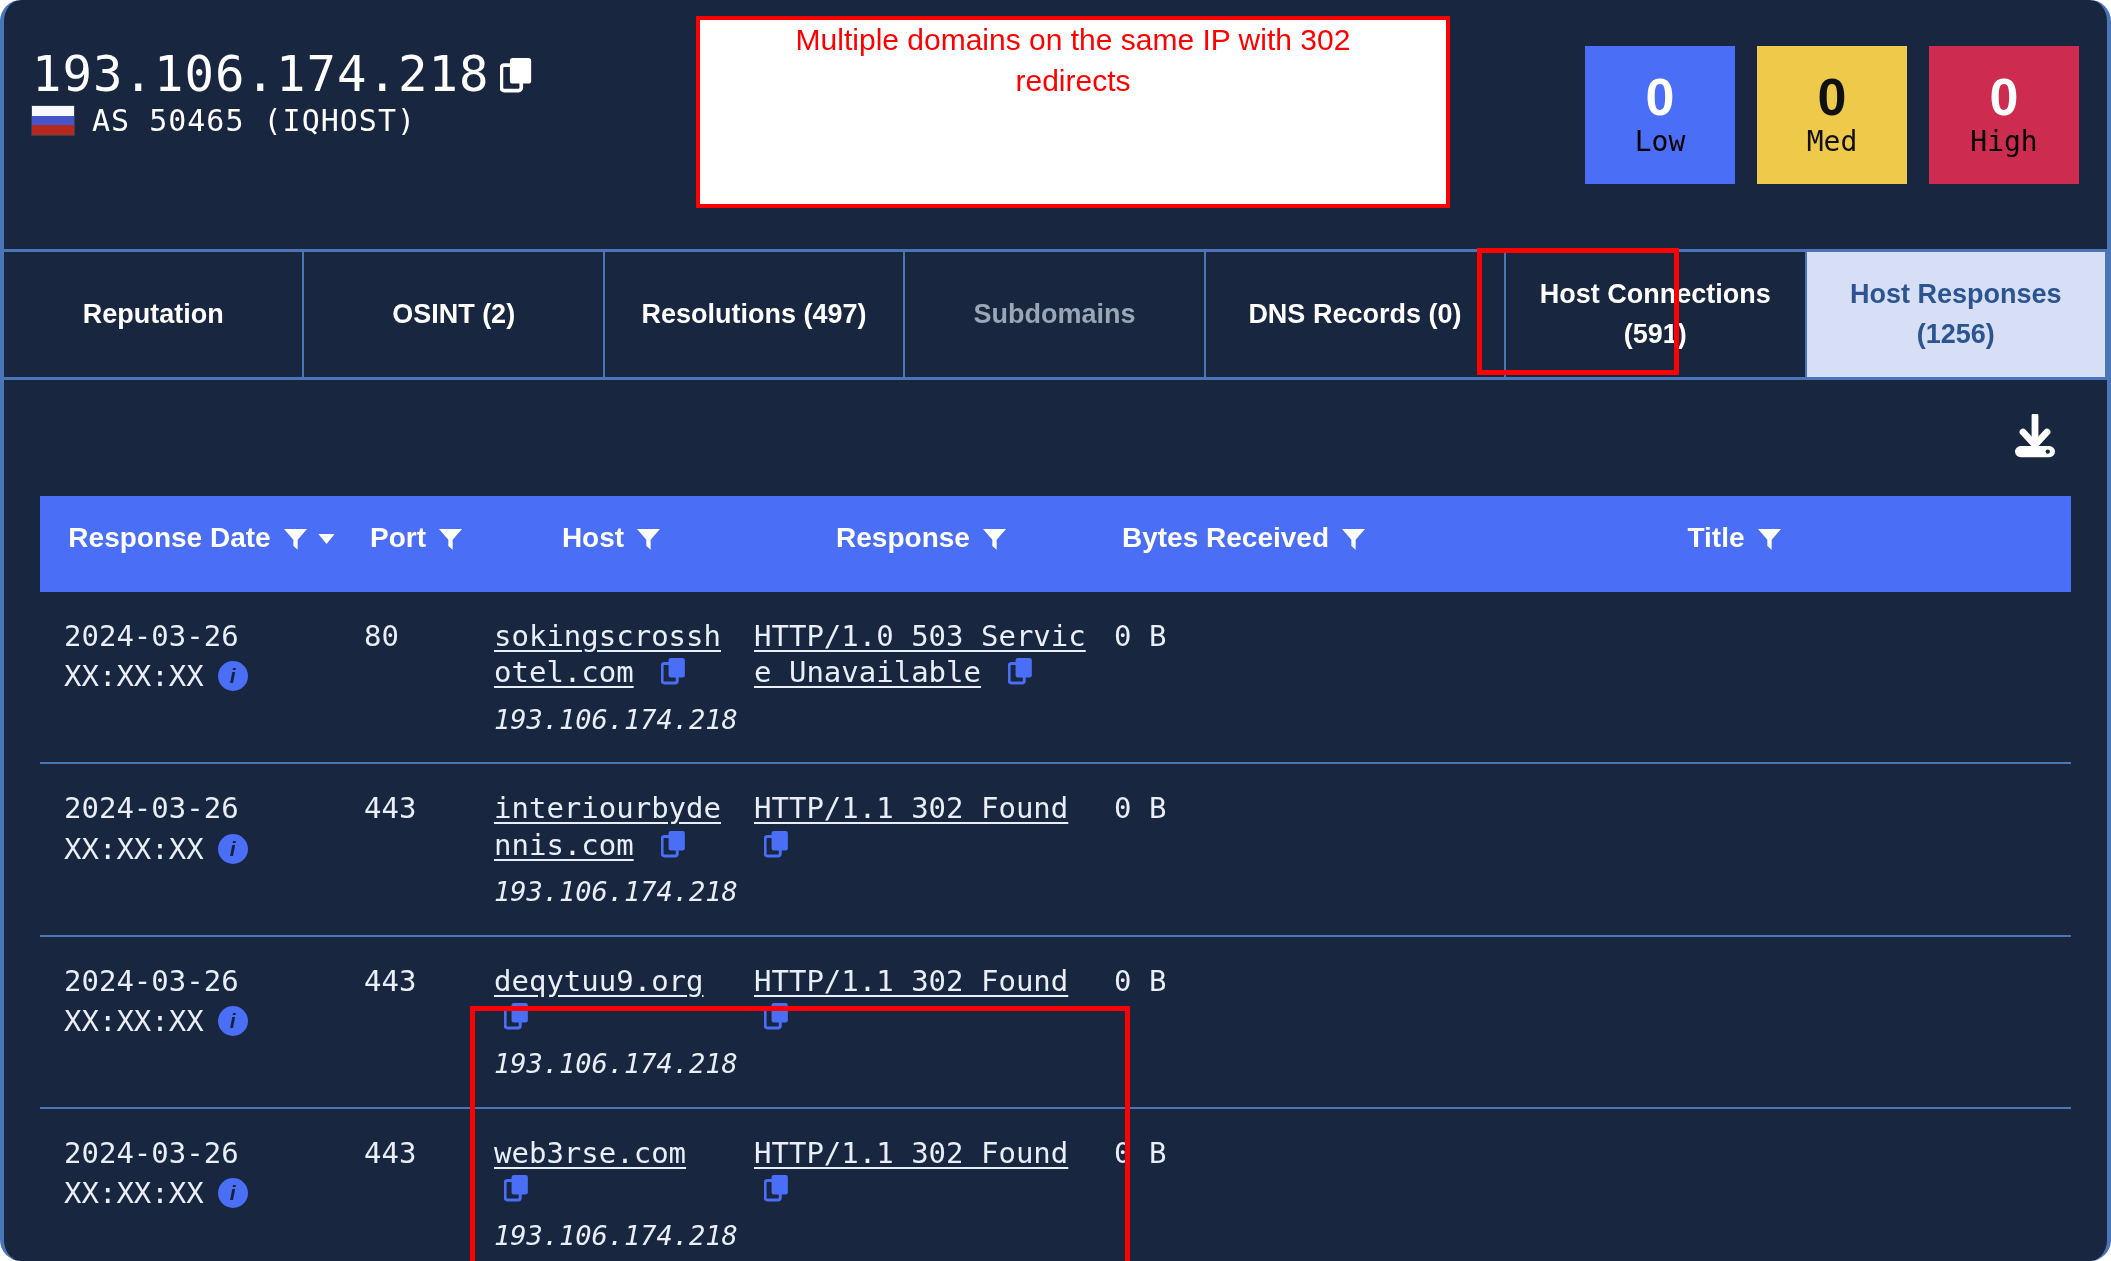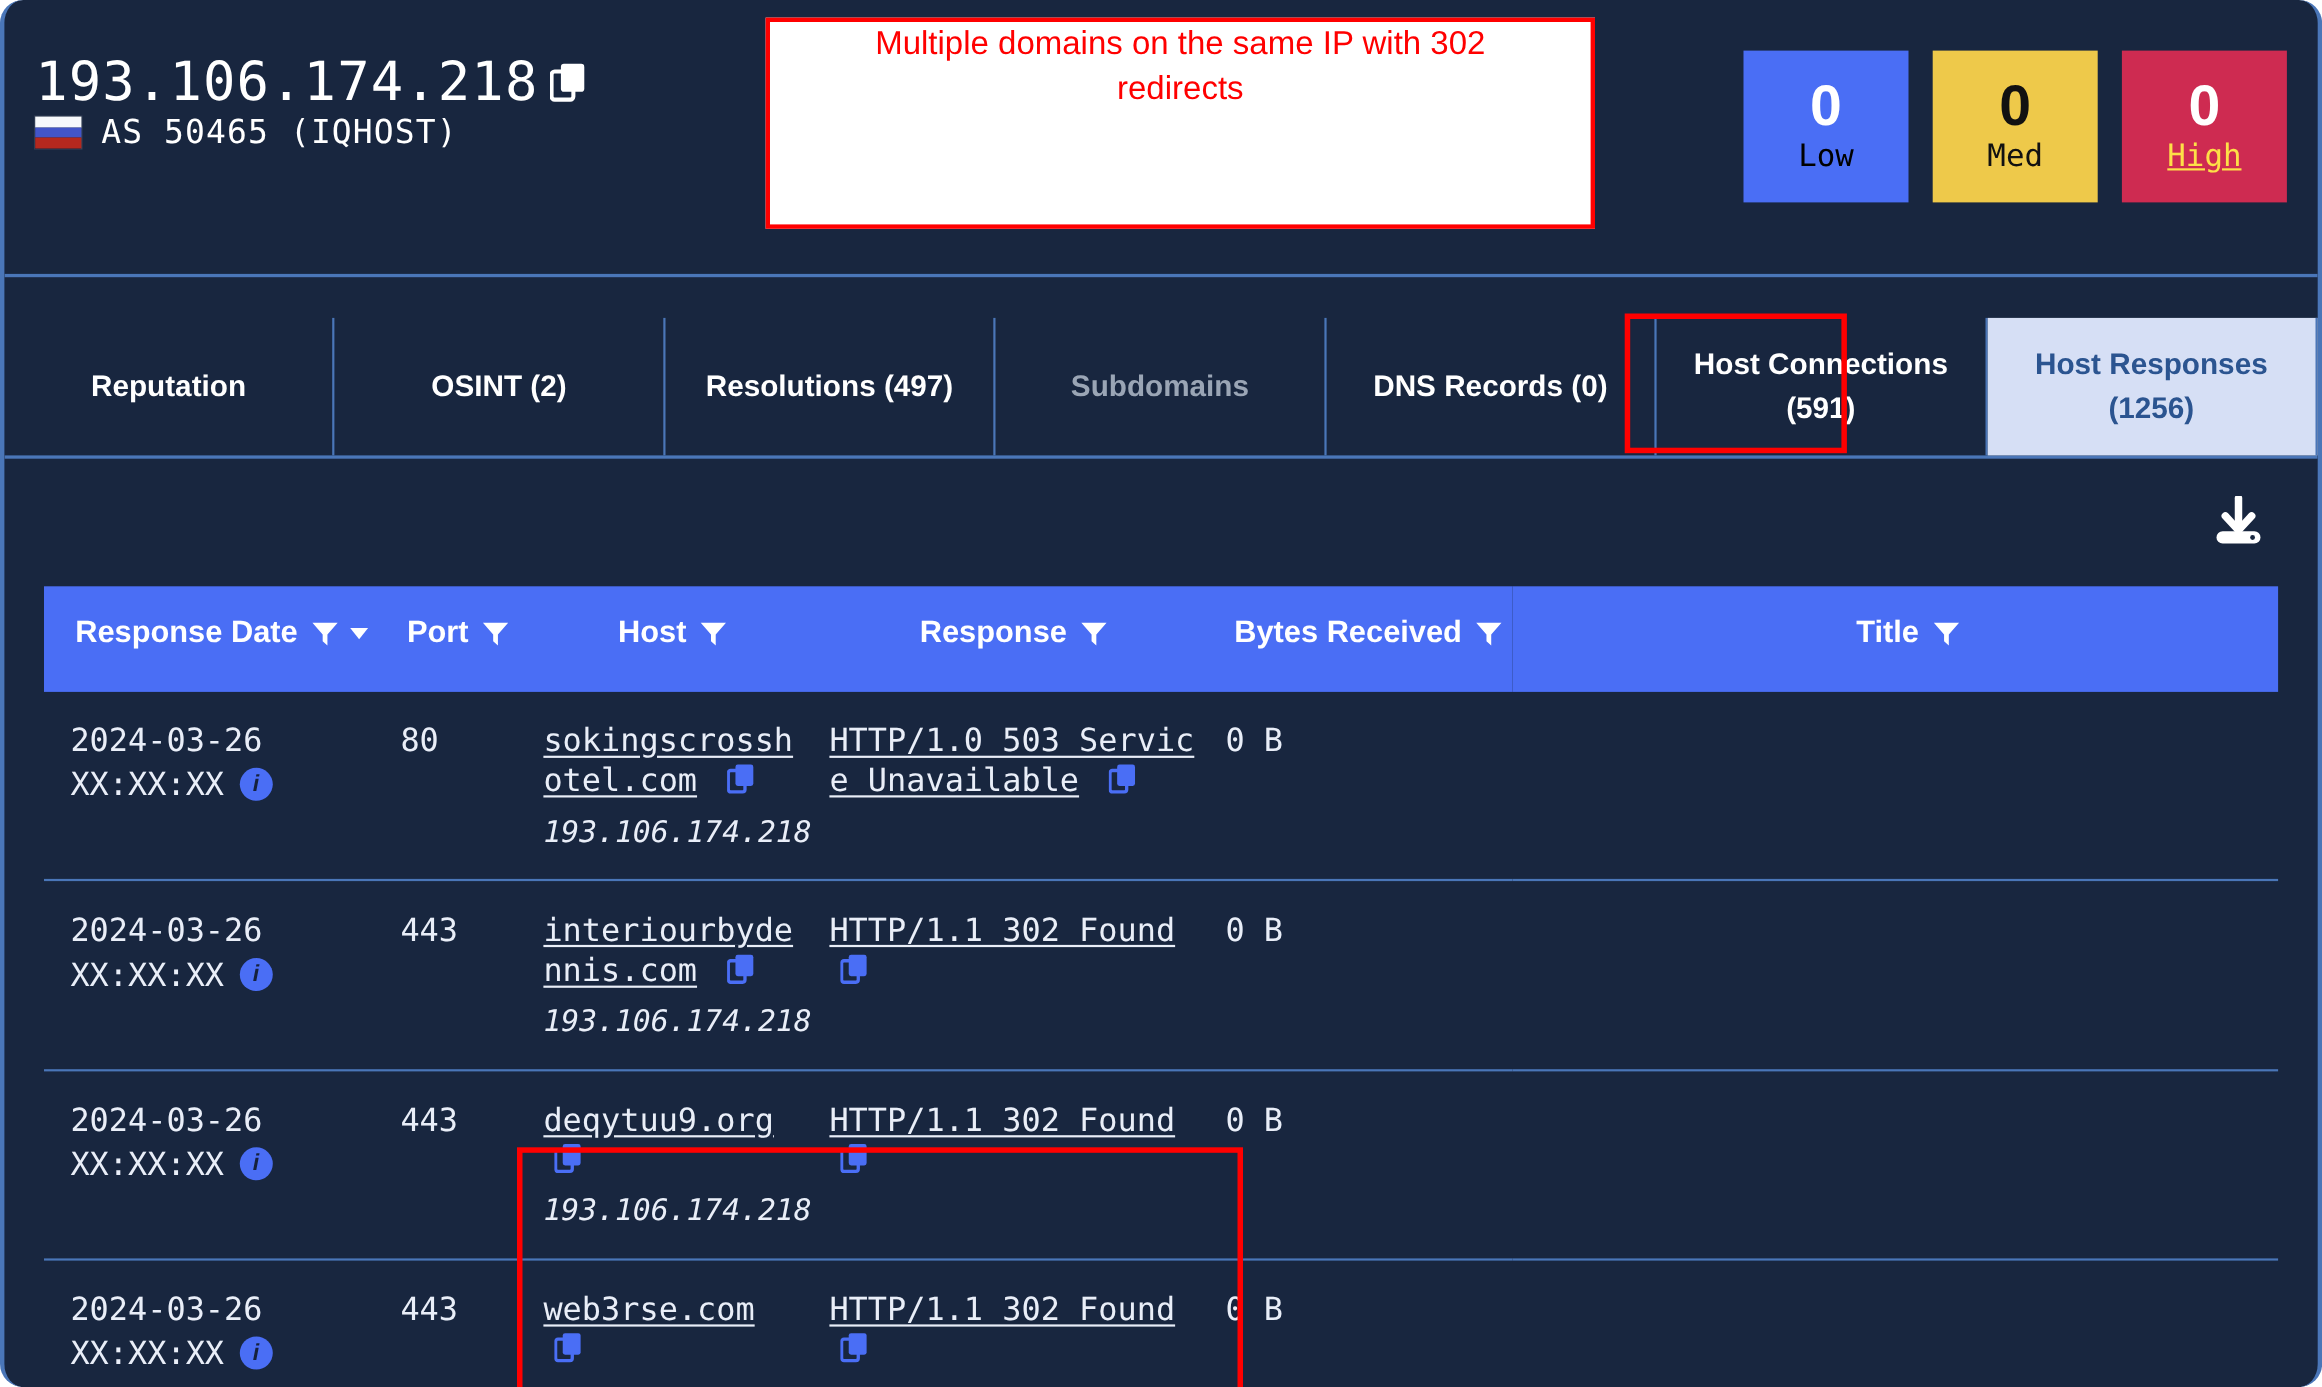--- a/index.html
+++ b/index.html
@@ -134,21 +134,20 @@
     line-height: 1.2;
   }
 
   
   .tabs {
     position: relative;
     display: flex;
     height: 128px;
     box-sizing: border-box;
     border-bottom: 3px solid #4a76b8;
-    margin-top: 37px;
   }
   .tab {
     flex: 1 1 0;
     display: flex;
     align-items: center;
     justify-content: center;
     text-align: center;
     box-sizing: border-box;
     border-right: 2px solid #4a76b8;
     color: #ffffff;
@@ -326,21 +325,21 @@
       <div class="badge" style="background:#4a6ef5;">
         <div class="badge-num" style="color:#ffffff;">0</div>
         <div class="badge-label" style="color:#000000;">Low</div>
       </div>
       <div class="badge" style="background:#eec94a;">
         <div class="badge-num" style="color:#111111;">0</div>
         <div class="badge-label" style="color:#111111;">Med</div>
       </div>
       <div class="badge" style="background:#ce2b51;">
         <div class="badge-num" style="color:#ffffff;">0</div>
-        <div class="badge-label" style="color:#fde047;text-decoration:underline;">High</div>
+        <div class="badge-label" style="color:#000000;">High</div>
       </div>
     </div>
 
   </div>
 
   <div class="tabs">
     <div class="tab">
       <span>Reputation</span>
     </div>
     <div class="tab">

